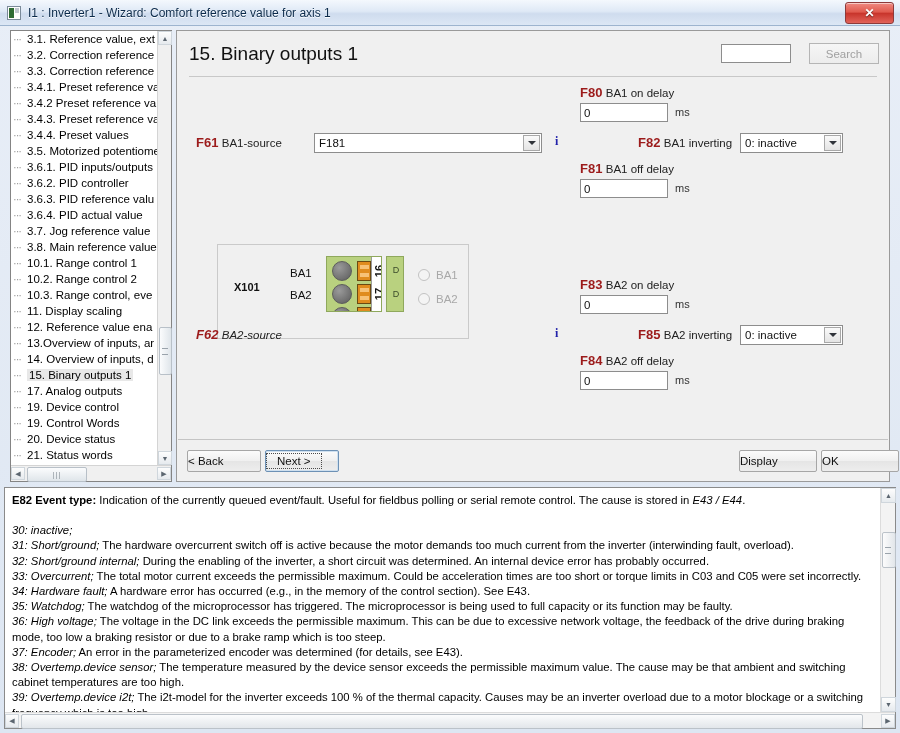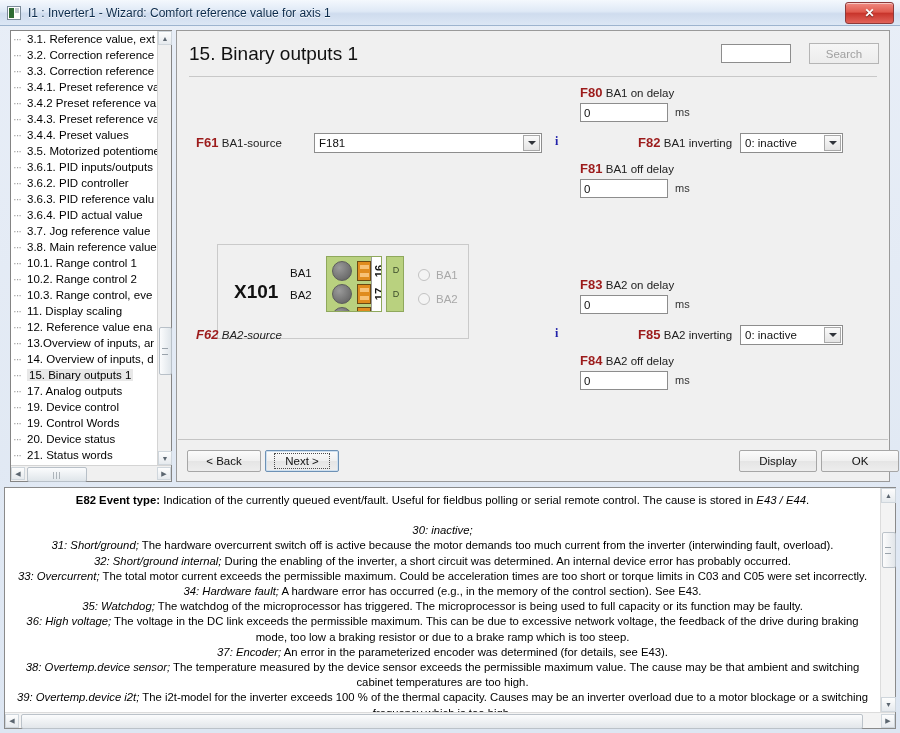--- a/index.html
+++ b/index.html
@@ -194,21 +194,21 @@
     position:absolute;font-size:12px;color:#2222aa;font-weight:bold;
     font-family:"Liberation Serif",serif;cursor:pointer;
   }
 
   
   .termbox{
     position:absolute;left:40px;top:165px;width:252px;height:95px;
     border:1px solid #cacaca;background:#f0f0f0;box-sizing:border-box;
   }
   .term-name{
-    position:absolute;left:16px;top:36px;font-size:19px;font-weight:bold;color:#111;
+    position:absolute;left:16px;top:36px;font-size:11px;font-weight:bold;color:#111;
   }
   .term-ba1{ position:absolute;left:72px;top:22px;font-size:11.5px;color:#111; }
   .term-ba2{ position:absolute;left:72px;top:44px;font-size:11.5px;color:#111; }
 
   .connector{
     position:absolute;left:108px;top:11px;width:56px;height:56px;
     background:#b9d17f;border:1px solid #8fa85c;box-sizing:border-box;
     overflow:hidden;
   }
   .screw{
@@ -265,21 +265,21 @@
     display:inline-block;
   }
   .r1{ left:200px;top:24px; }
   .r2{ left:200px;top:48px; }
 
   
   .btn{
     position:absolute;border:1px solid #a6a6a6;box-sizing:border-box;
     background:linear-gradient(180deg,#fbfbfb 0%,#f0f0f0 48%,#e5e5e5 52%,#ededed 100%);
     font-size:11.5px;color:#111;
-    display:flex;align-items:center;justify-content:center;
+    display:flex;align-items:center;
     cursor:pointer;border-radius:2px;
   }
   .btn.focus{
     border:1px solid #6d91b5;
     box-shadow:0 0 0 1px #cfe0ef inset;
   }
   .btn.focus .inner{
     border:1px dotted #4a4a4a;padding:1px 10px;
   }
 
@@ -287,21 +287,21 @@
   .help{
     position:absolute;left:4px;top:487px;width:892px;height:242px;
     background:#fff;border:1px solid #8a8a8a;box-sizing:border-box;
   }
   .help-inner{
     position:absolute;left:0;top:0;right:15px;bottom:16px;
     padding:5px 7px 0 7px;overflow:hidden;
     font-size:11.3px;line-height:15.2px;color:#000;
     box-sizing:border-box;
   }
-  .help-inner p{ margin:0 0 0 0;text-align:center; }
+  .help-inner p{ margin:0 0 0 0; }
   .help-inner .spacer{ height:15px; }
   .help-inner b{ font-weight:bold; }
   .help-inner i{ font-style:italic; }
   .help-vsb{
     position:absolute;right:0;top:0;width:15px;bottom:16px;
     background:#f3f3f3;border-left:1px solid #dcdcdc;box-sizing:border-box;
   }
   .help-vsb .thumb{
     position:absolute;left:1px;top:44px;width:12px;height:34px;
     background:linear-gradient(90deg,#fcfcfc,#e2e6ea);

